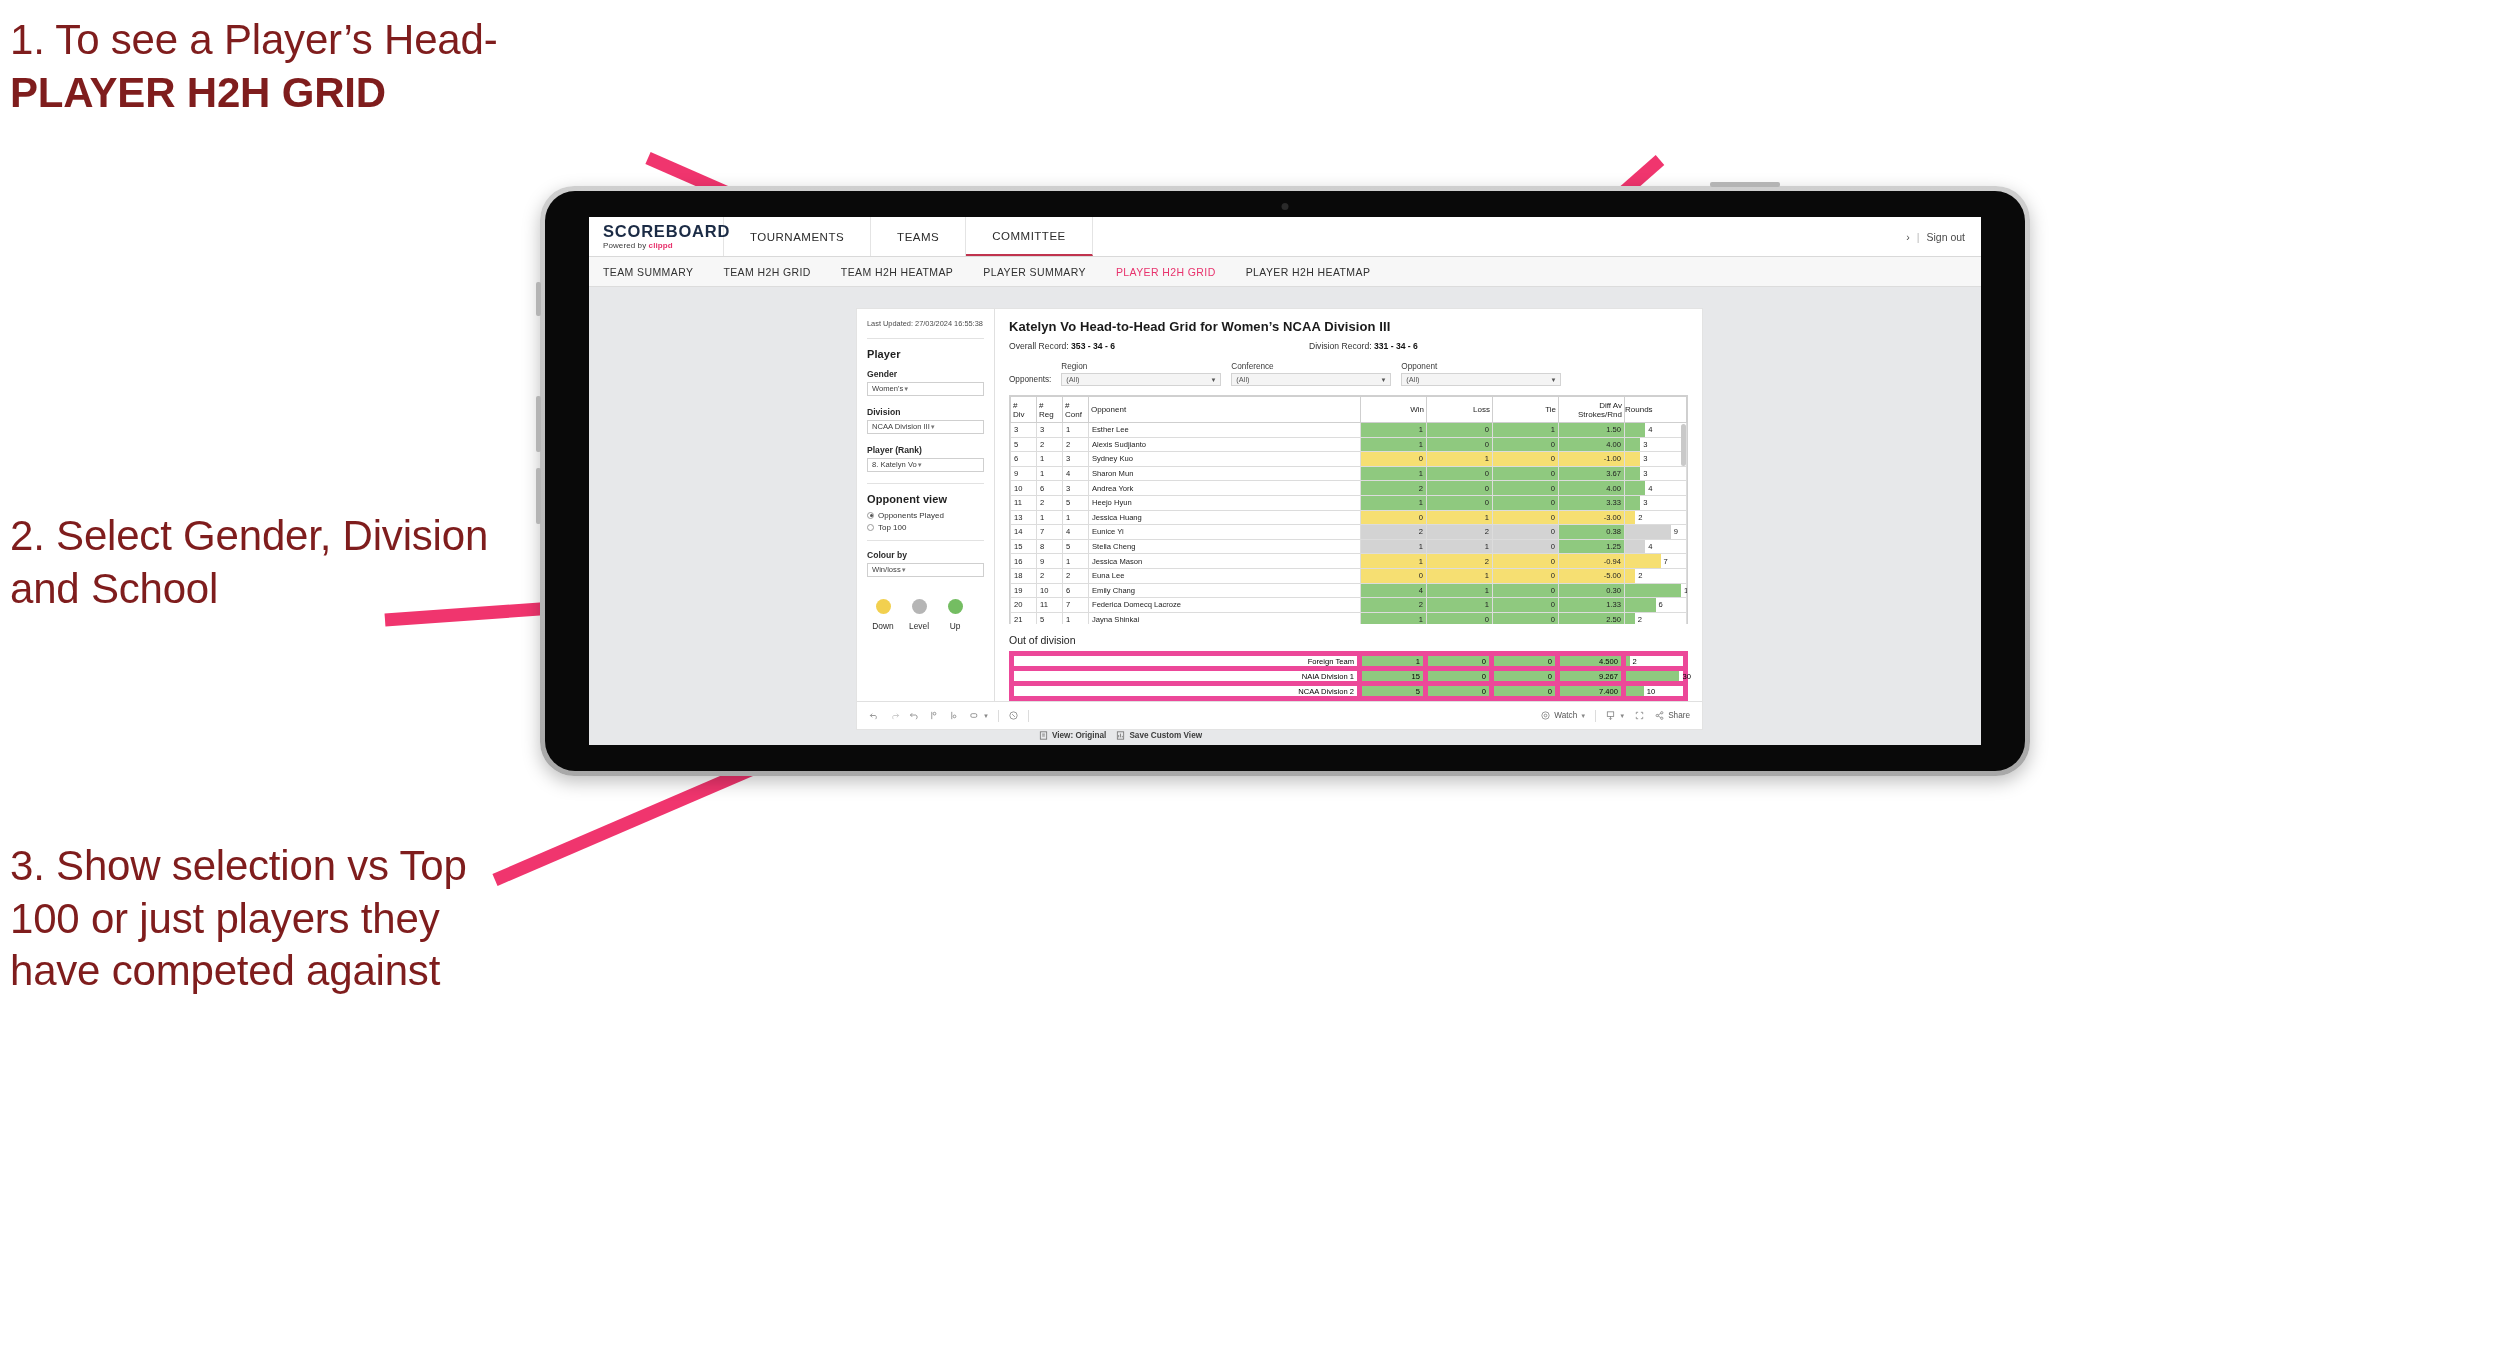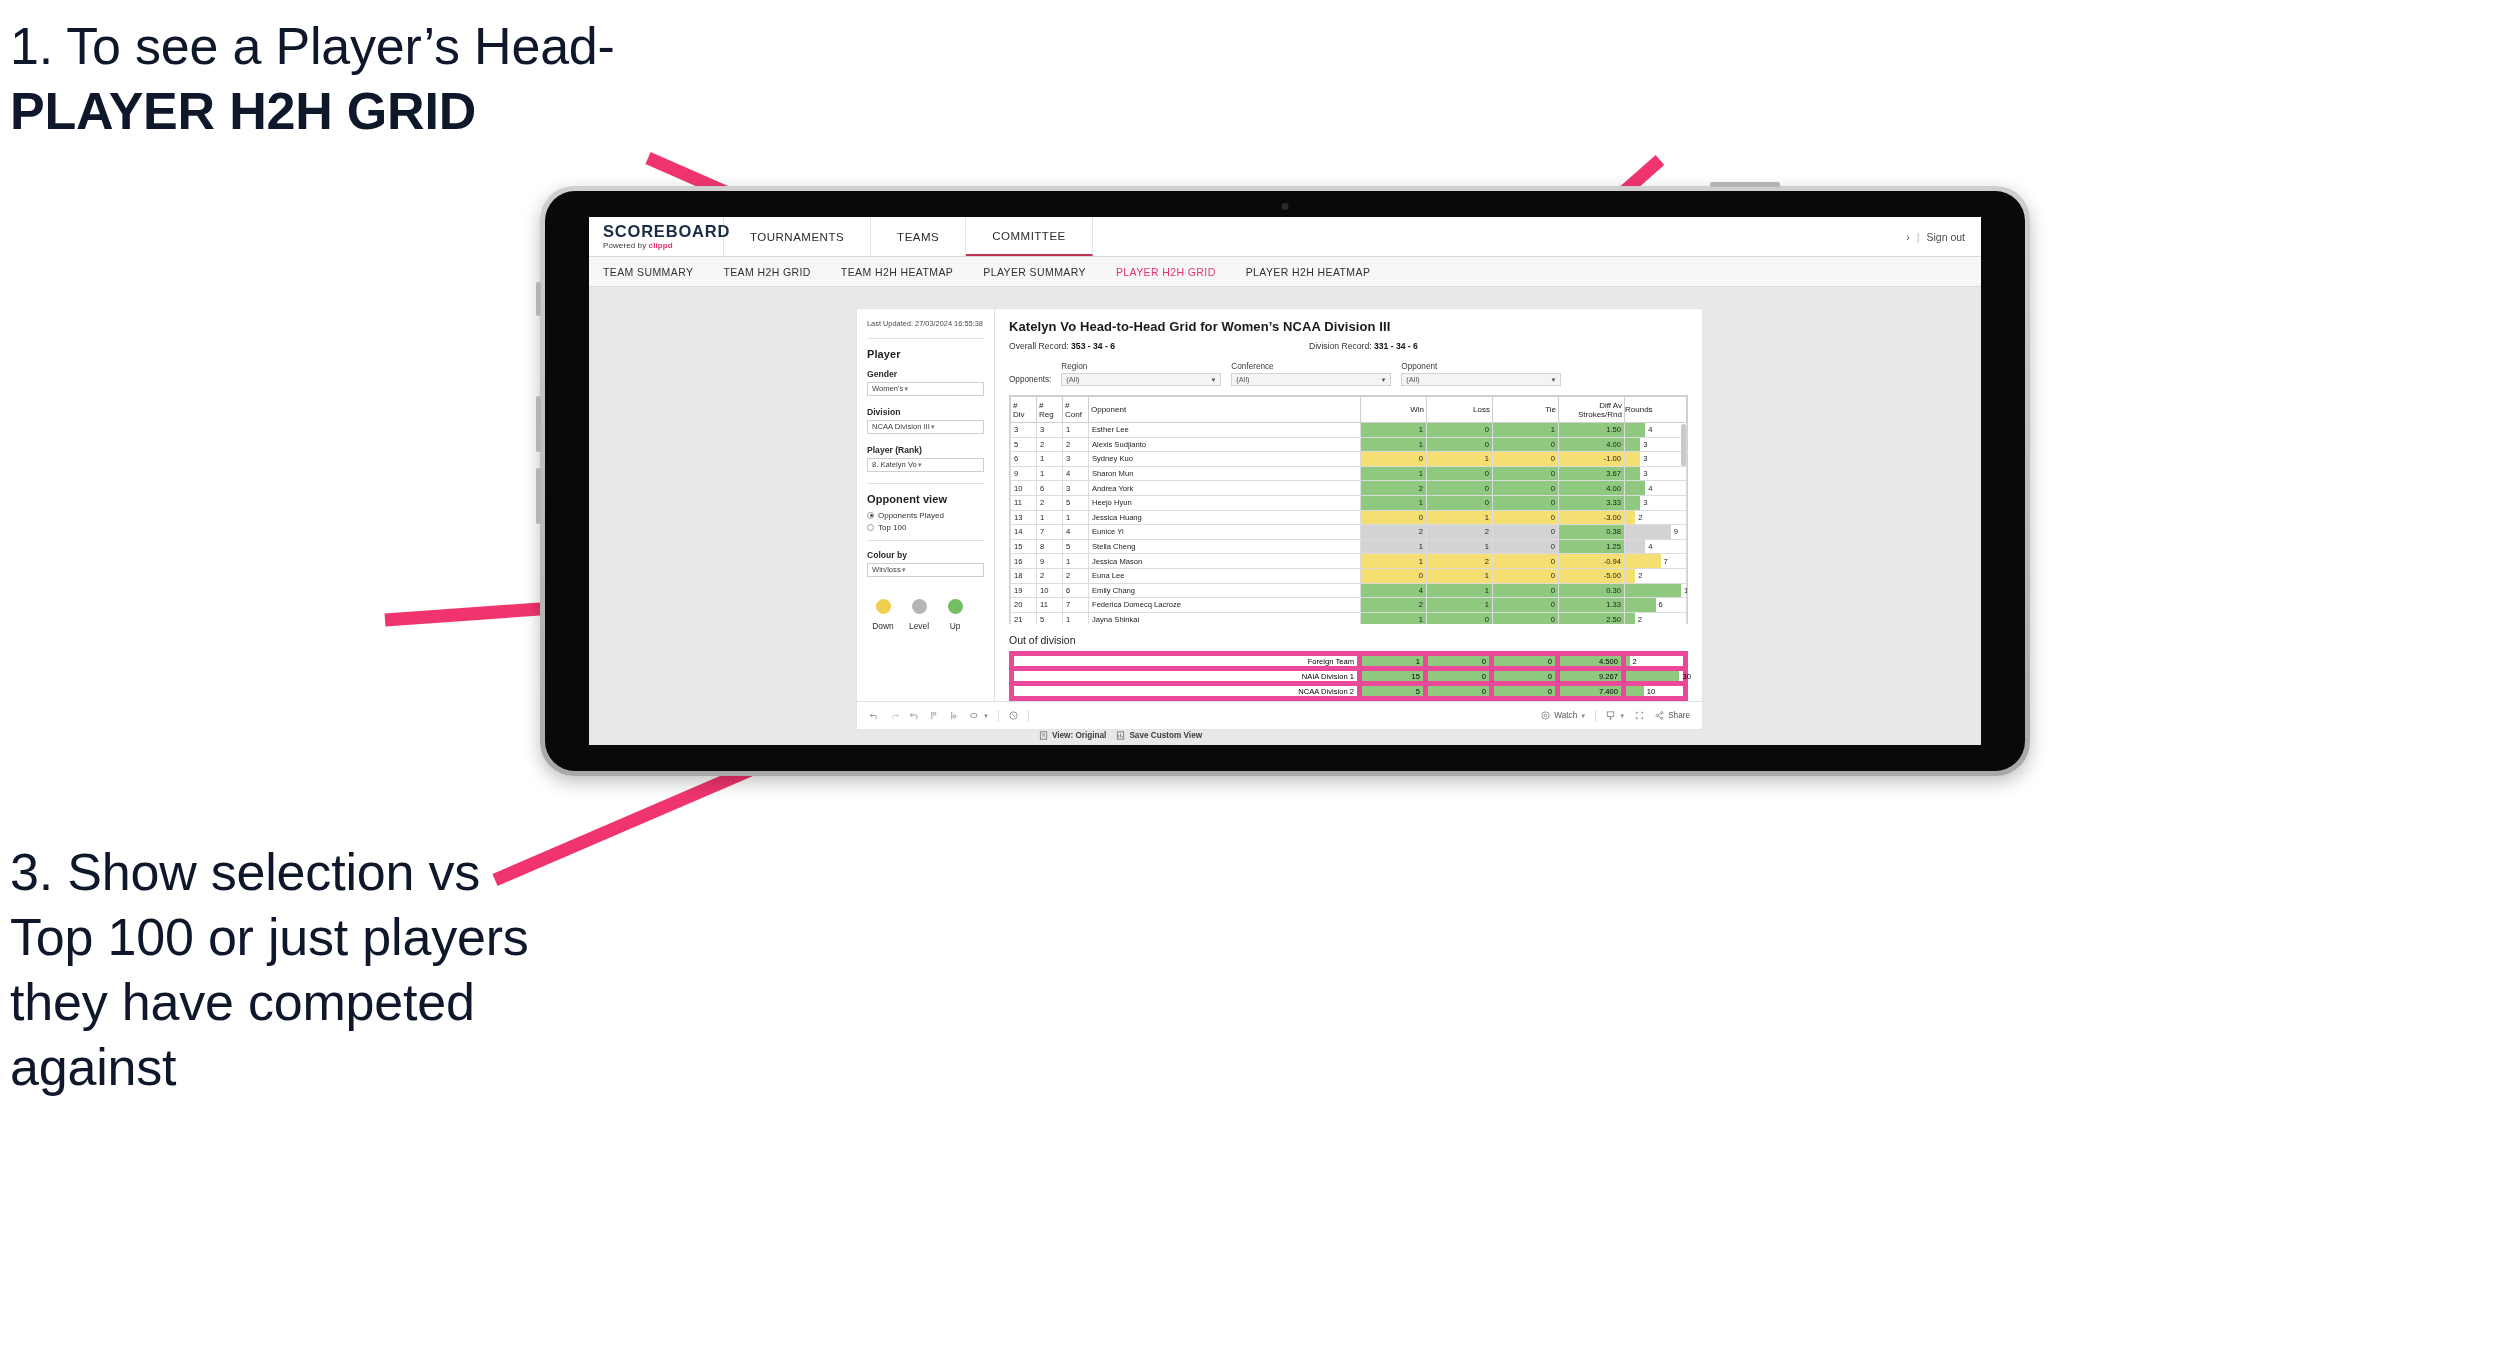--- a/index.html
+++ b/index.html
@@ -7,22 +7,22 @@
     width: 2512px; height: 1352px;
     background: #ffffff;
     font-family: "Liberation Sans", sans-serif;
     overflow: hidden;
   }
   .stage { position: relative; width: 2512px; height: 1352px; background:#fff; }
 
   
   .anno {
     position: absolute;
-    color: #0f172a;
-    font-size: 52px;
+    color: #7f1d1d;
+    font-size: 42px;
     line-height: 1.25;
     font-weight: 400;
     letter-spacing: -0.2px;
   }
   .anno .bold { font-weight: 700; display:block; }
   #anno1 { left: 10px; top: 14px; width: 740px; }
   #anno2 { left: 10px; top: 510px; width: 520px; }
   #anno3 { left: 10px; top: 840px; width: 530px; }
   #anno4 { left: 1300px; top: 22px; width: 790px; }
 
@@ -186,20 +186,21 @@
 </style>
 </head>
 <body>
 
 <div class="stage">
 
   <div class="anno" id="anno1">
     <span>1. To see a Player’s Head-</span><br>
     <span class="bold">PLAYER H2H GRID</span>
   </div>
+  <div class="anno" id="anno2">2. Select Gender, Division and School</div>
   <div class="anno" id="anno3">3. Show selection vs Top 100 or just players they have competed against</div>
 
   <svg class="arrow" style="left:640px; top:150px; width:500px; height:220px;" viewBox="0 0 500 220">
     <path d="M8,8 L400,180" stroke="#f0356e" stroke-width="13" fill="none"></path>
     <path d="M412,188 L350,150 L370,200 Z" fill="#f0356e"></path>
   </svg>
 
   <svg class="arrow" style="left:380px; top:570px; width:460px; height:80px;" viewBox="0 0 460 80">
     <path d="M5,50 L400,22" stroke="#f0356e" stroke-width="13" fill="none"></path>
     <path d="M424,20 L368,0 L376,44 Z" fill="#f0356e"></path>

